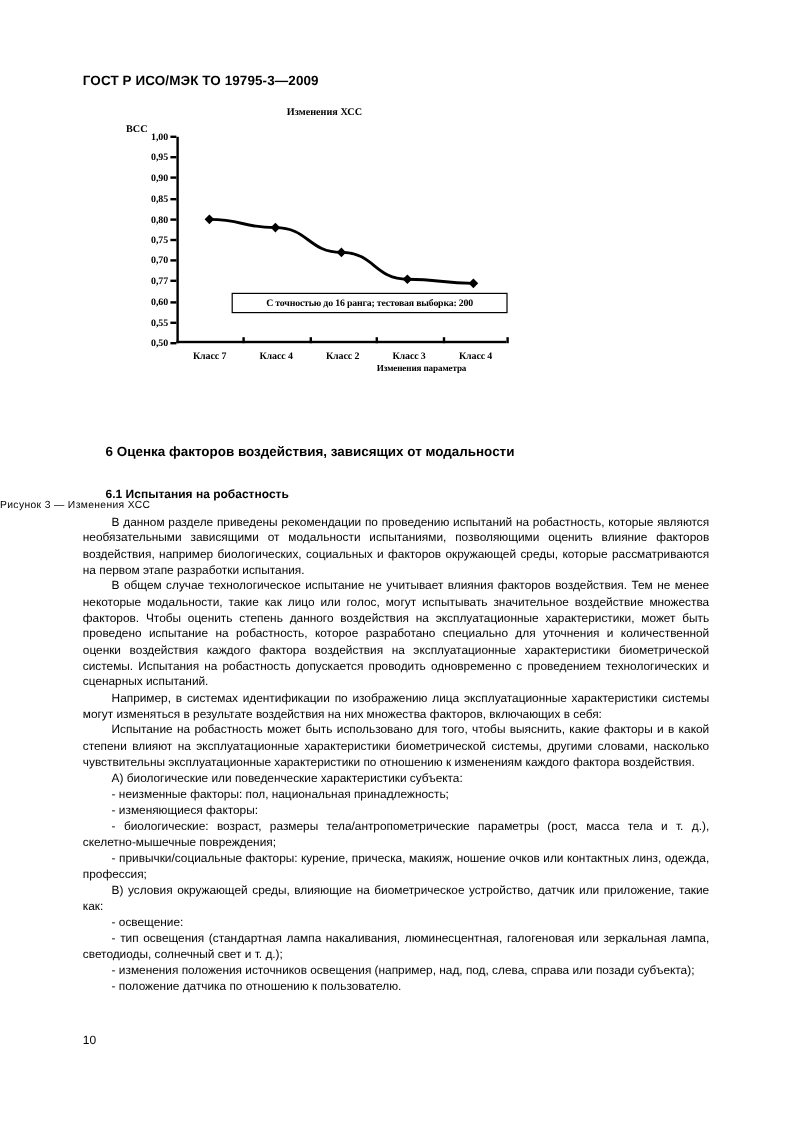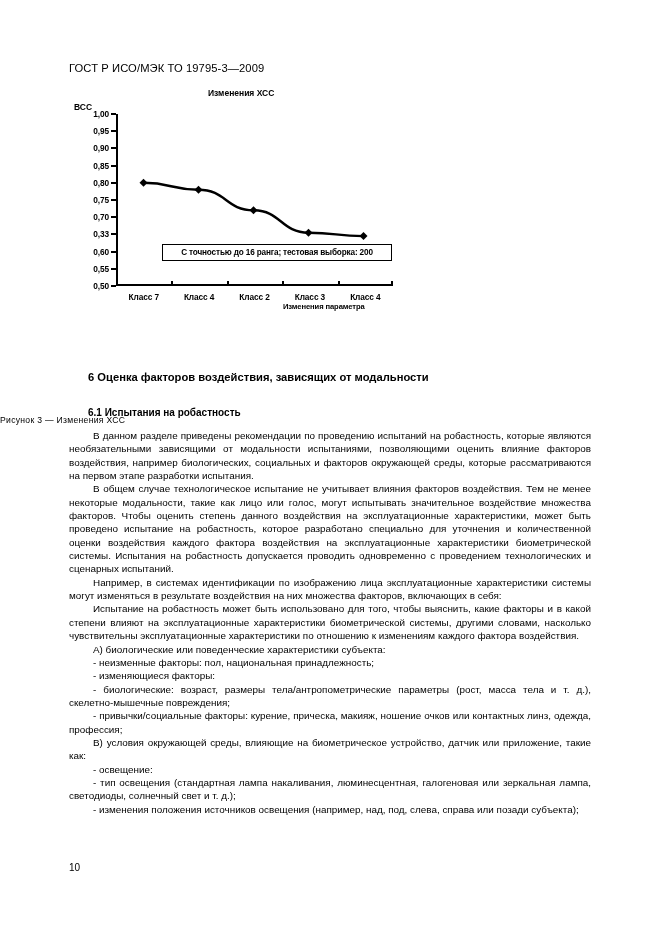--- a/index.html
+++ b/index.html
@@ -22,37 +22,38 @@
     width: 661px;
     height: 936px;
   }
 
   
   .doc-header {
     position: absolute;
     left: 69px;
     top: 62px;
     font-size: 11.2px;
-    font-weight: normal;
+    font-weight: bold;
     letter-spacing: 0.1px;
     white-space: nowrap;
   }
 
   
   .figure-block {
     position: absolute;
     left: 0;
     top: 88px;
     width: 661px;
   }
   .chart-wrap {
     position: relative;
     width: 400px;
     height: 230px;
-    margin-left: 68px;
+    margin-left: 99px;
+    font-family: Liberation Serif, serif;
   }
   .chart-title {
     position: absolute;
     left: 140px;
     top: 0px;
     font-size: 8.5px;
     font-weight: bold;
     white-space: nowrap;
   }
   .y-axis-title {
@@ -270,21 +271,21 @@
             <div class="ylabel-row" style="top: 86px;">
               <div class="ytick" style="top: -1px;"></div>
               <div class="ylabel">0,75</div>
             </div>
             <div class="ylabel-row" style="top: 103.2px;">
               <div class="ytick" style="top: -1px;"></div>
               <div class="ylabel">0,70</div>
             </div>
             <div class="ylabel-row" style="top: 120.4px;">
               <div class="ytick" style="top: -1px;"></div>
-              <div class="ylabel">0,33</div>
+              <div class="ylabel">0,77</div>
             </div>
             <div class="ylabel-row" style="top: 137.6px;">
               <div class="ytick" style="top: -1px;"></div>
               <div class="ylabel">0,60</div>
             </div>
             <div class="ylabel-row" style="top: 154.8px;">
               <div class="ytick" style="top: -1px;"></div>
               <div class="ylabel">0,55</div>
             </div>
             <div class="ylabel-row" style="top: 172px;">
@@ -333,17 +334,18 @@
 
     <p class="para bullet">А)  биологические или поведенческие характеристики субъекта:</p>
     <p class="para bullet">- неизменные факторы: пол, национальная принадлежность;</p>
     <p class="para bullet">- изменяющиеся факторы:</p>
     <p class="para bullet">- биологические:  возраст,  размеры  тела/антропометрические  параметры  (рост,  масса  тела  и т. д.), скелетно-мышечные повреждения;</p>
     <p class="para bullet">- привычки/социальные  факторы:  курение,  прическа,  макияж,  ношение  очков  или  контактных линз, одежда, профессия;</p>
     <p class="para bullet">В)  условия окружающей среды, влияющие на биометрическое устройство, датчик или приложение, такие как:</p>
     <p class="para bullet">- освещение:</p>
     <p class="para bullet">- тип освещения (стандартная лампа накаливания, люминесцентная, галогеновая или зеркальная лампа, светодиоды, солнечный свет и т. д.);</p>
     <p class="para bullet">- изменения положения источников освещения (например, над, под, слева, справа или позади субъекта);</p>
+    <p class="para bullet">- положение датчика по отношению к пользователю.</p>
   </div>
 
   <div class="page-number">10</div>
 
 </div>
 
 </body></html>

